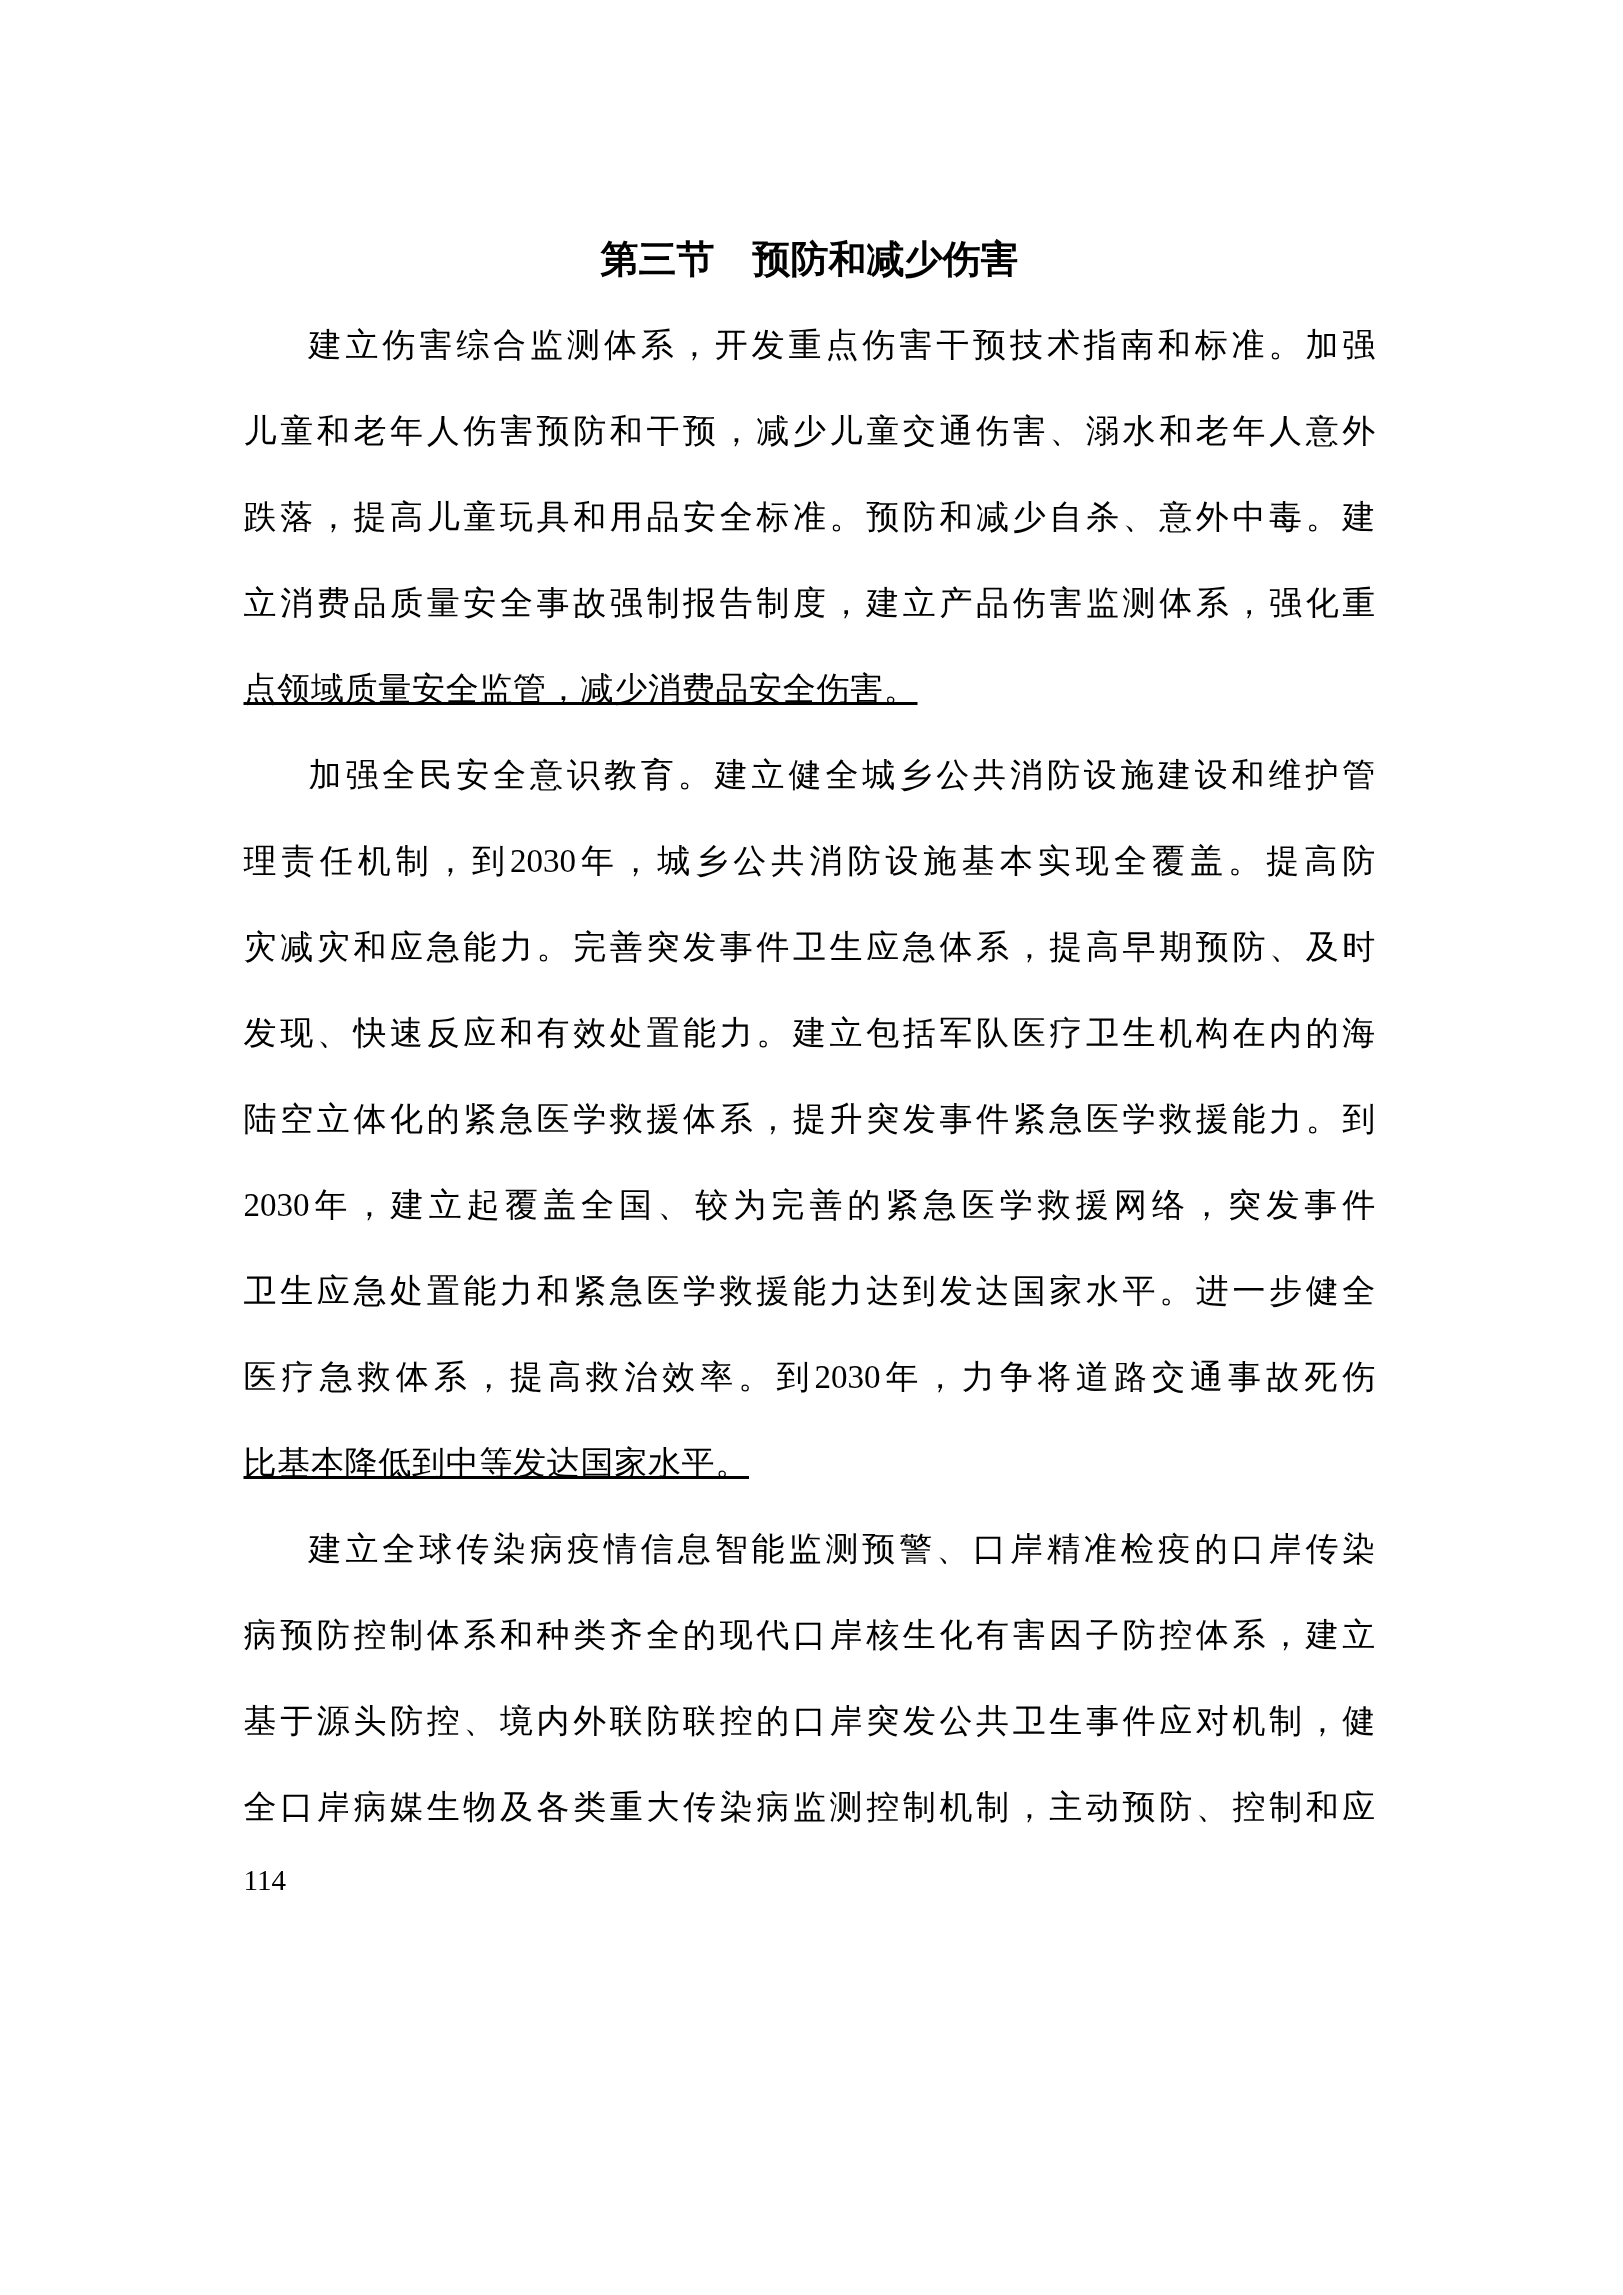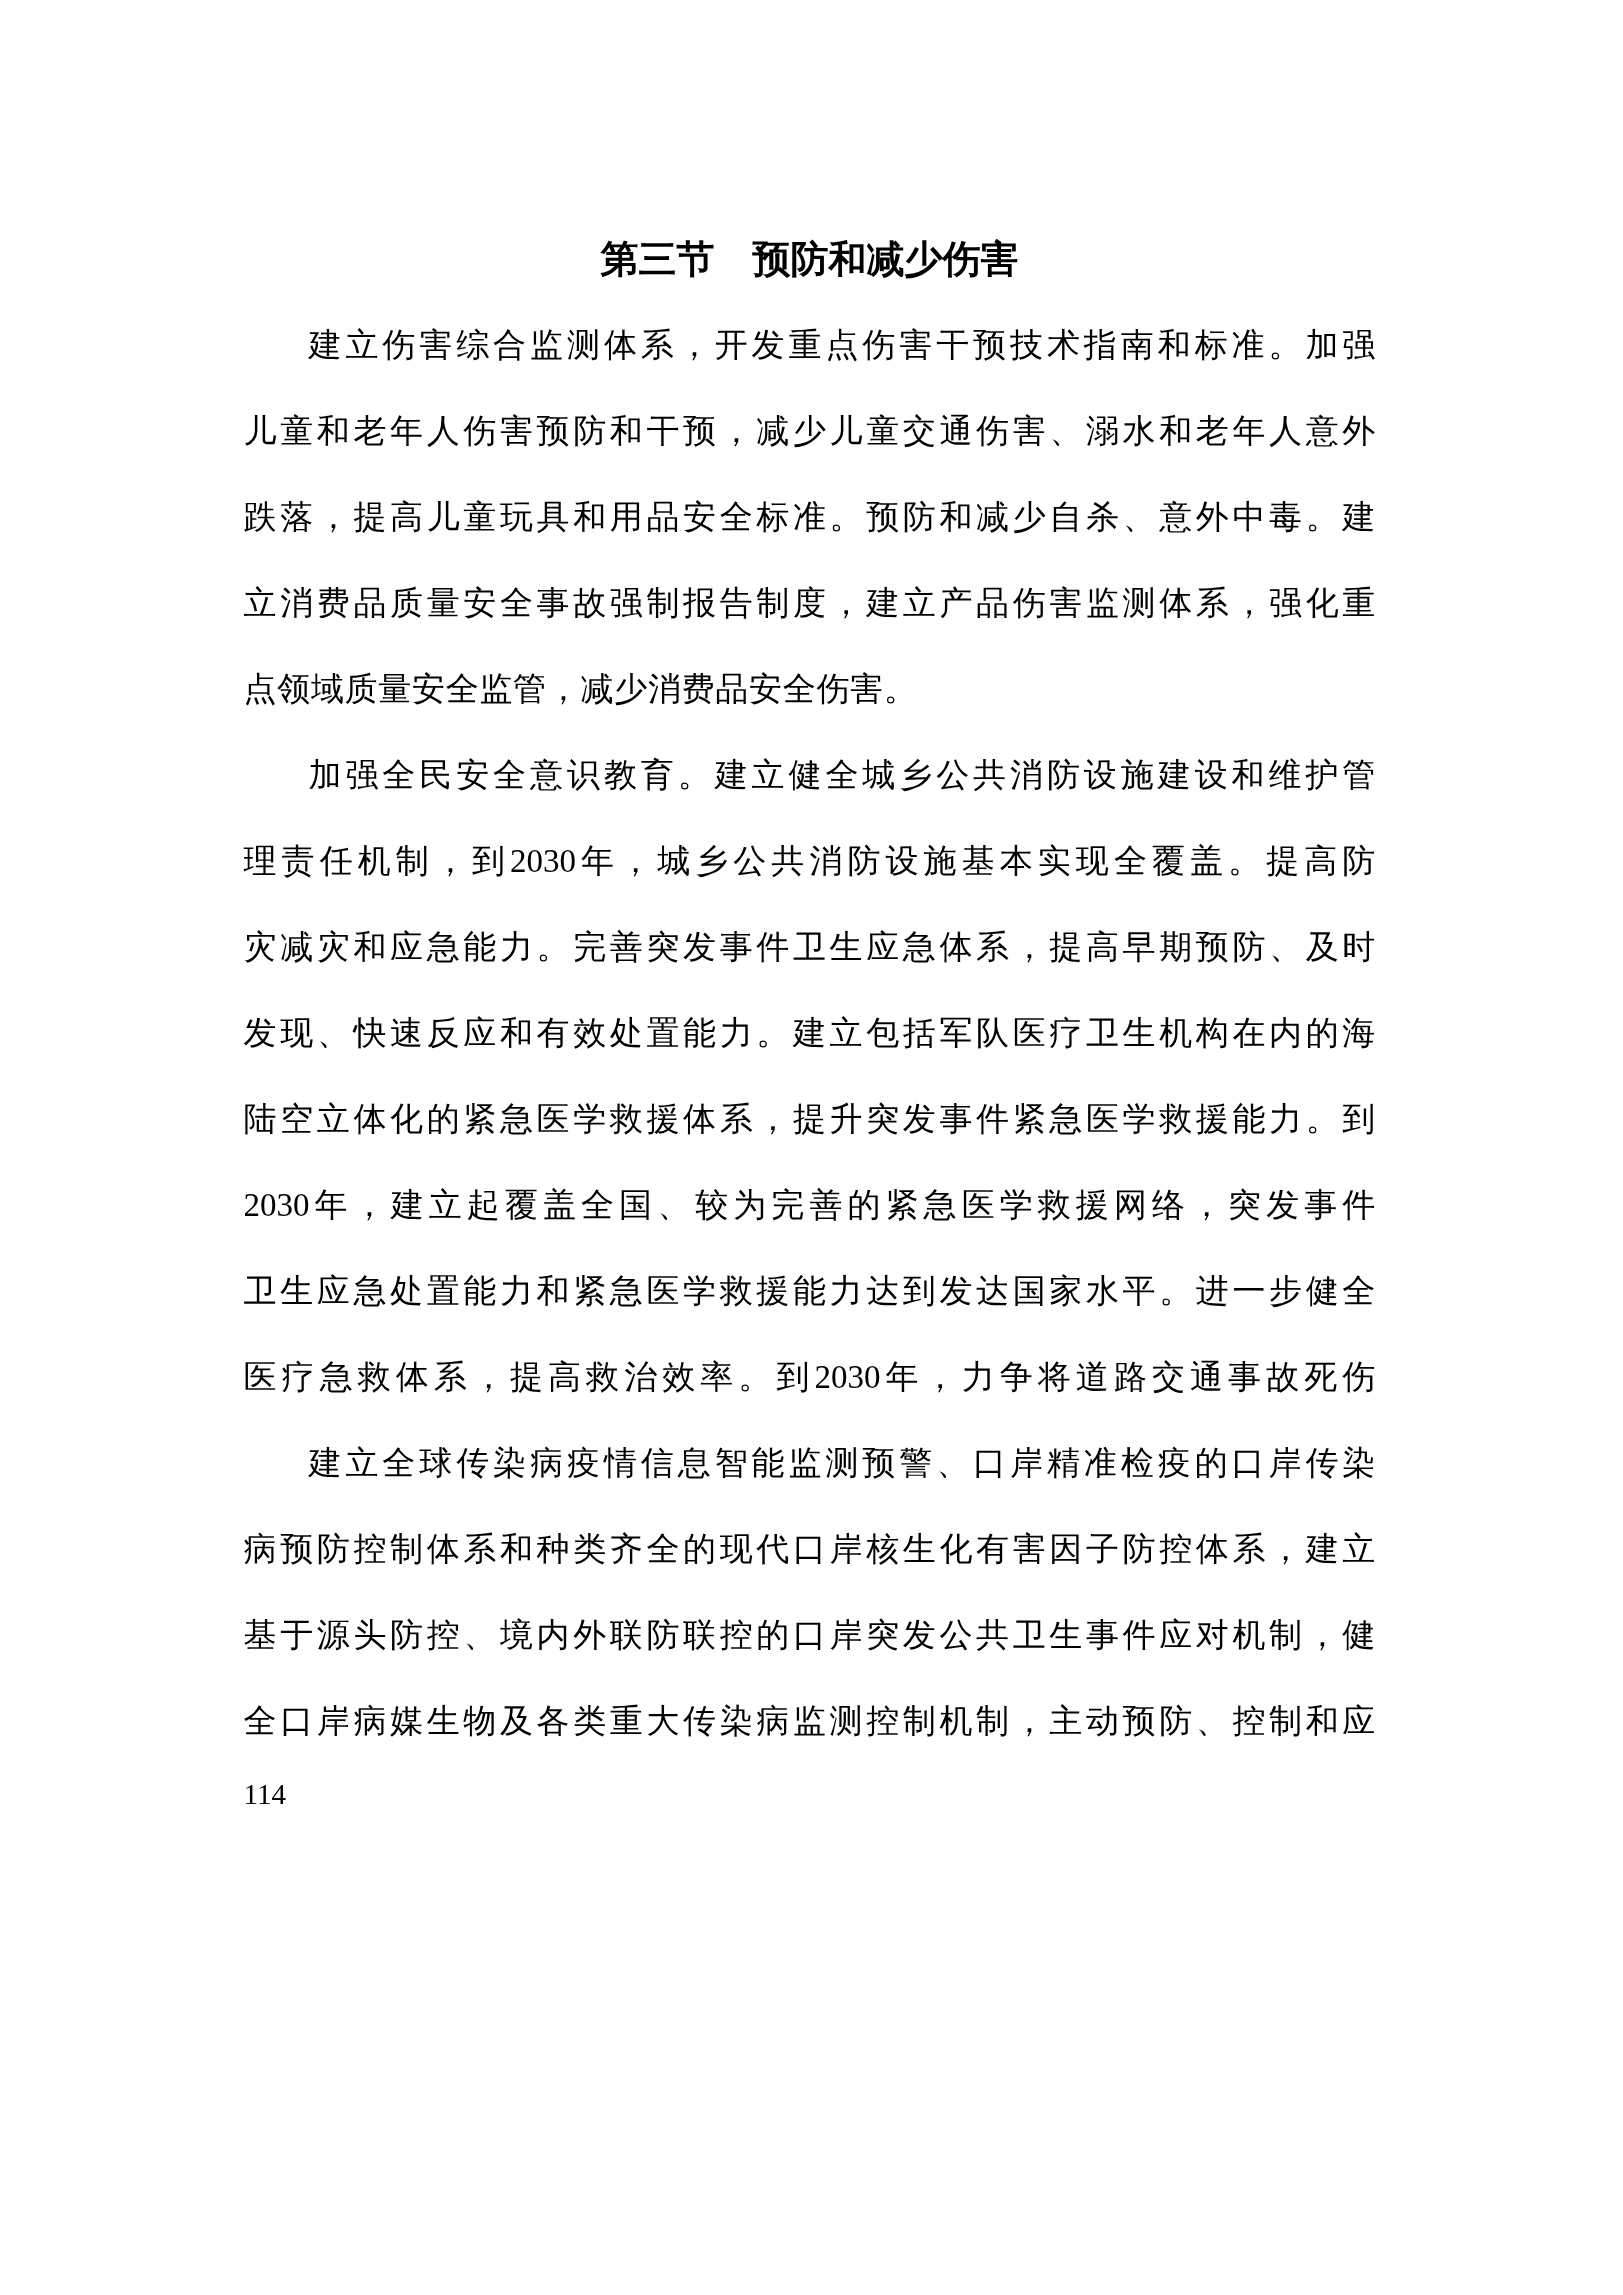--- a/index.html
+++ b/index.html
@@ -34,21 +34,21 @@
       line-height: 86px;
       height: 86px;
       white-space: nowrap;
     }
     .line.justify {
       display: flex;
       justify-content: space-between;
       align-items: baseline;
     }
     .line.indent { padding-left: 65px; }
-    .line.plain { letter-spacing: 0.7px; }
+    .line.plain { letter-spacing: 0.7px; text-decoration: underline; }
     .page-footer {
       margin-top: 10.5px;
       text-align: left;
       font-size: 29px;
       line-height: 39px;
       height: 39px;
     }
   </style>
 </head>
 <body>
@@ -443,20 +443,21 @@
           <span>将</span>
           <span>道</span>
           <span>路</span>
           <span>交</span>
           <span>通</span>
           <span>事</span>
           <span>故</span>
           <span>死</span>
           <span>伤</span>
         </div>
+        <div class="line plain">比基本降低到中等发达国家水平。</div>
       </div>
   </section>
 
   <section class="doc-section">
     <div class="paragraph">
         <div class="line justify indent">
           <span>建</span>
           <span>立</span>
           <span>全</span>
           <span>球</span>

